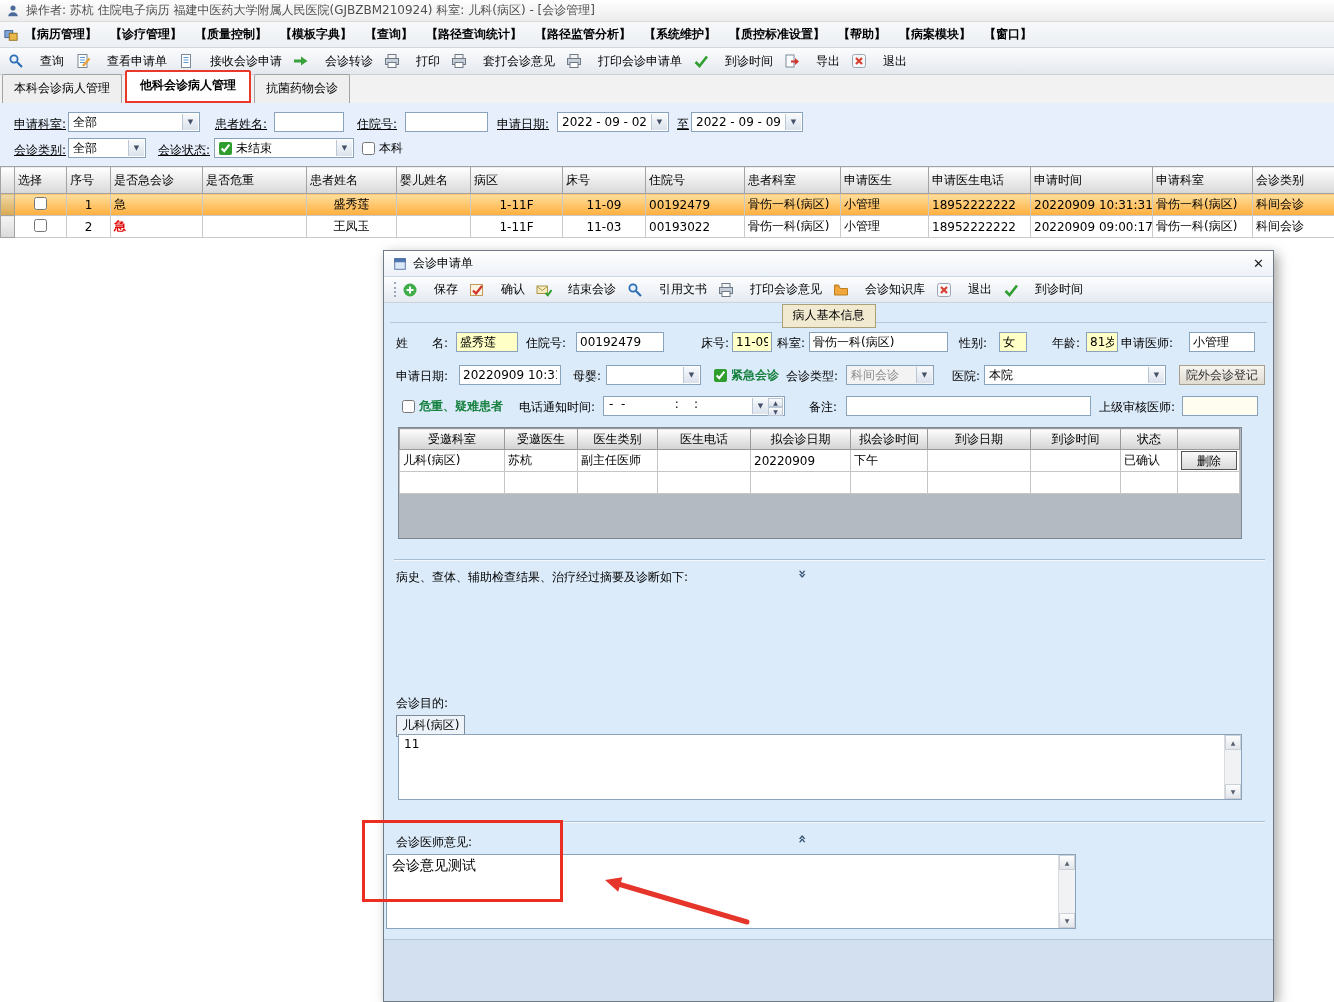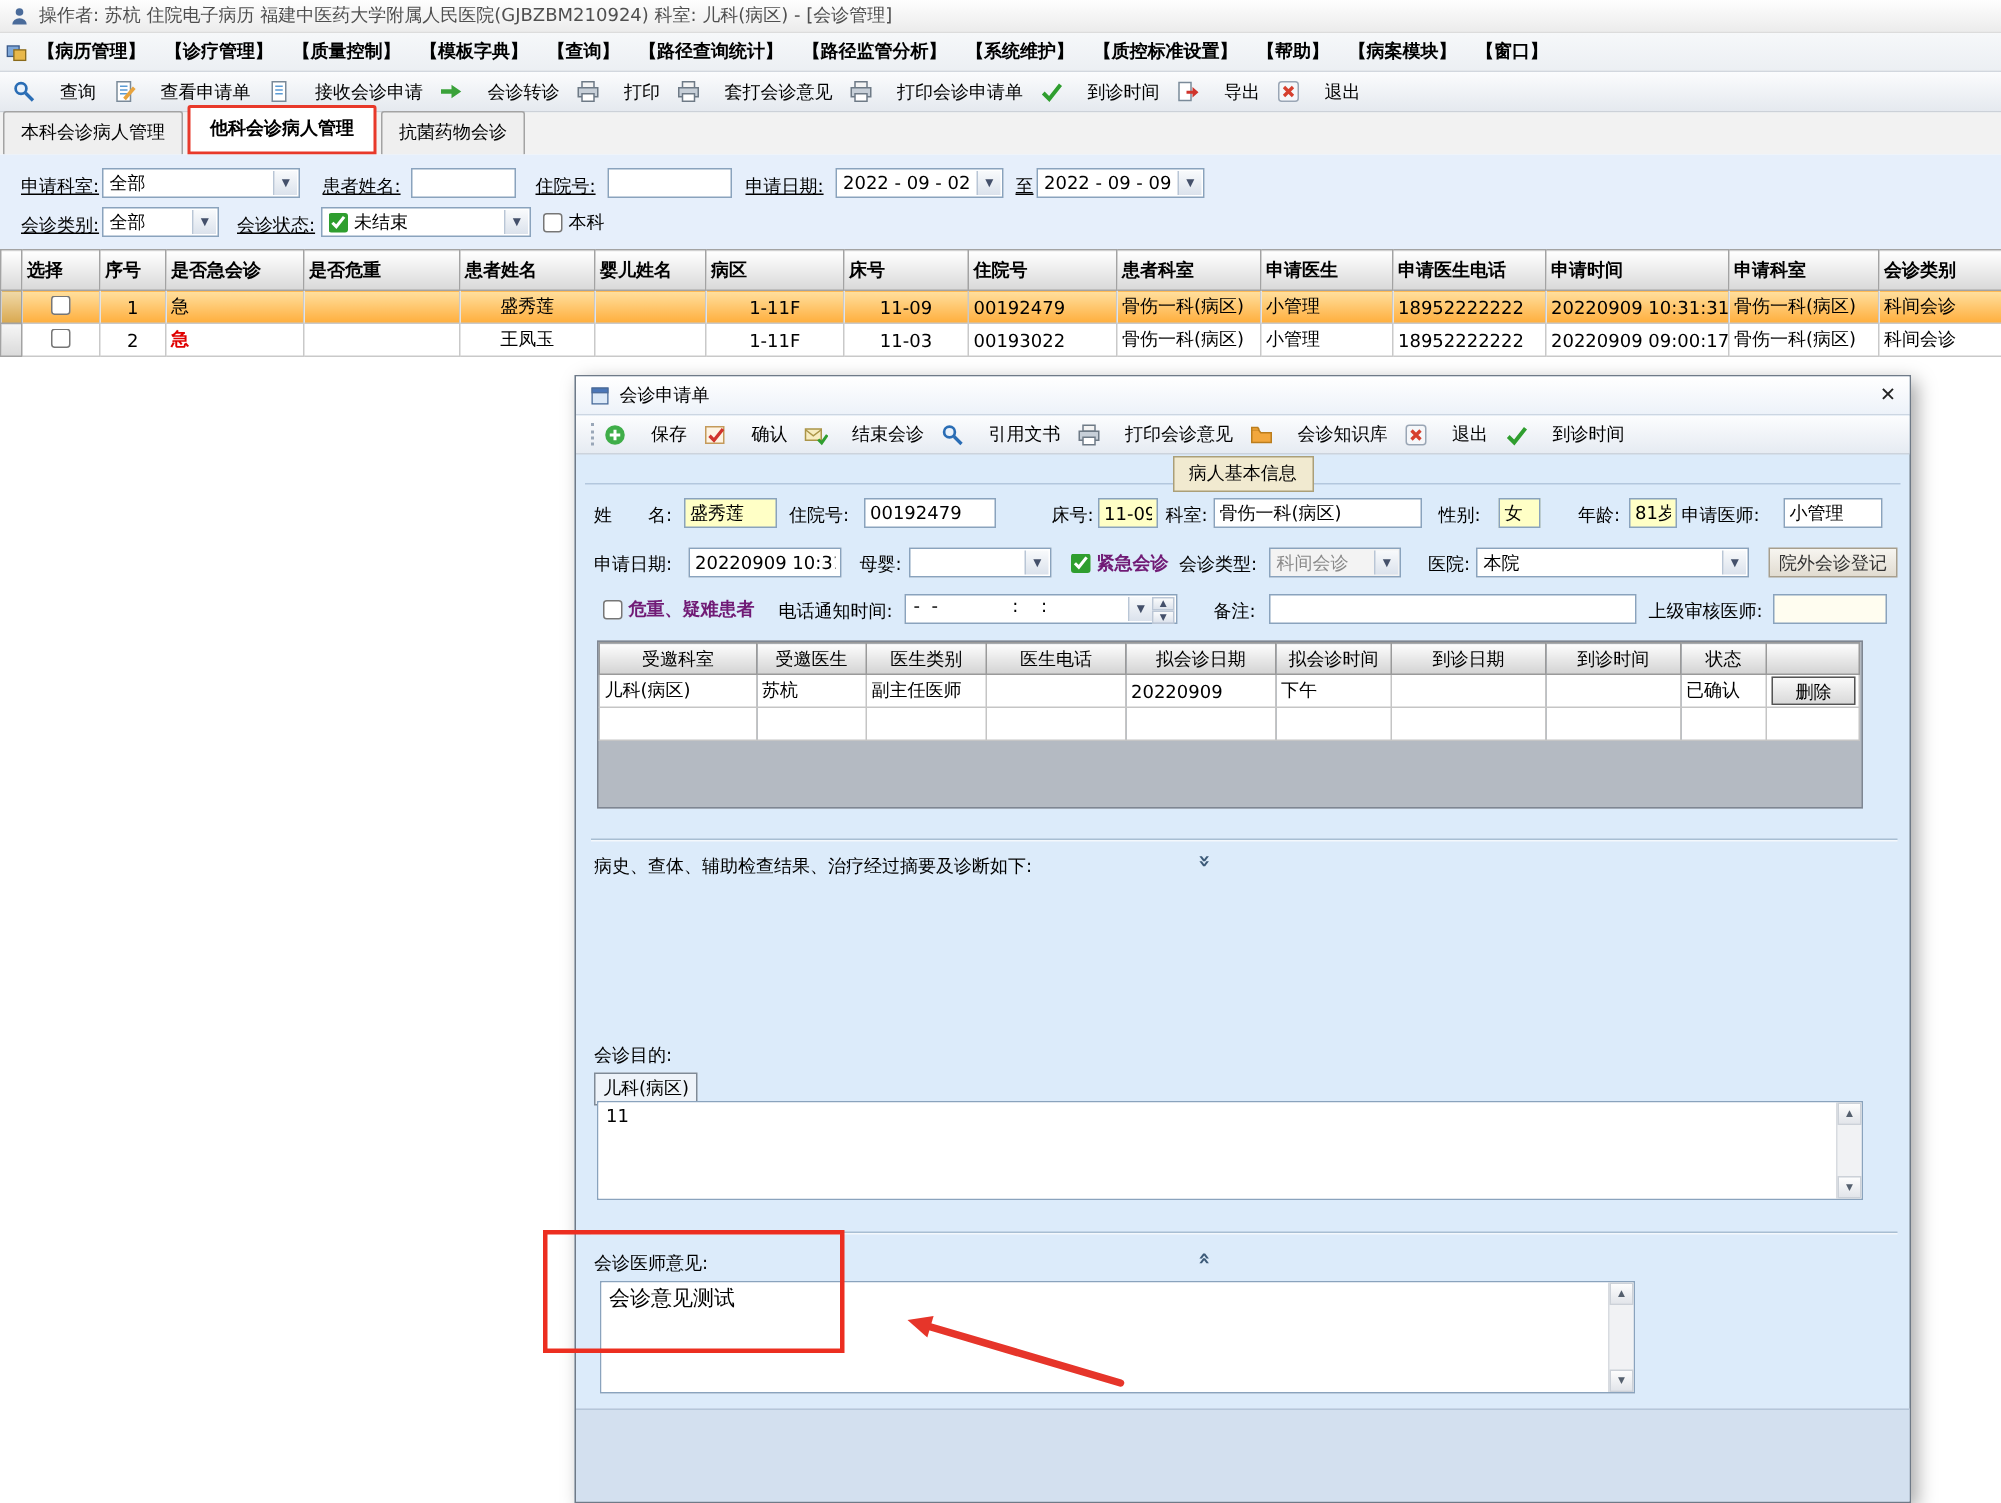--- a/index.html
+++ b/index.html
@@ -43,21 +43,21 @@
 .ddbtn { position:absolute; right:1px; top:1px; bottom:1px; width:16px;
   background:linear-gradient(#f8fafc,#dbe2ec); border-left:1px solid #b9c6d6;
   display:flex; align-items:center; justify-content:center; font-size:7px; color:#44506a; }
 .fcheck { position:absolute; display:flex; align-items:center; gap:4px; white-space:nowrap; }
 .cb { width:13px; height:13px; margin:0; accent-color:#2f9e2f; }
 
 
 .grid-area { position:absolute; left:0; top:166px; right:0; bottom:0; background:#fff; }
 table.grid { border-collapse:collapse; table-layout:fixed; width:1334px; }
 .grid th { height:27px; background:linear-gradient(#ffffff,#d8d8d8); border:1px solid #a3a3a3;
-  font-weight:bold; padding:0 3px; text-align:left; overflow:hidden; white-space:nowrap; font-size:12px; }
+  font-weight:normal; padding:0 3px; text-align:left; overflow:hidden; white-space:nowrap; font-size:12px; }
 .grid th.corner { width:14px; }
 .grid td { height:22px; border:1px solid #c9c9c9; padding:0 3px; overflow:hidden;
   white-space:nowrap; background:#fff; }
 .grid td.rowhdr { background:linear-gradient(#f5f5f5,#dadada); border-color:#a3a3a3; }
 .grid tr.sel td { background:linear-gradient(#ffdf9e,#ffae3c); }
 .grid tr.sel td.rowhdr { background:linear-gradient(#f0d9a8,#d9a84f); }
 .grid td.red { color:#e00000; font-weight:bold; }
 .c-center { text-align:center; }
 
 
@@ -72,21 +72,21 @@
   display:flex; align-items:center; gap:11px; padding:0 10px; }
 .grip { width:2px; height:15px; border-left:2px dotted #9aa7b8; margin-right:-5px; }
 .dlg-content { position:absolute; left:0; top:52px; right:0; bottom:0; }
 .content-line { position:absolute; left:6px; right:6px; top:19px; border-top:1px solid #b3c7dd; }
 .section-tab { position:absolute; top:1px; left:50%; transform:translateX(-50%);
   padding:2px 10px 3px; background:#f1ead0; border:1px solid #ab9f78; white-space:nowrap; }
 .flbl { position:absolute; white-space:nowrap;text-align:center; }
 .fin { position:absolute; height:20px; border:1px solid #8aa3bd; background:#fff;
   padding:0 3px; font:inherit; }
 .fin.yellow { background:#ffffc6; }
-.red-bold { color:#701a75; font-weight:bold; }
+.red-bold { color:#15803d; font-weight:bold; }
 .gray-combo { color:#8a8a8a; background:#f3f3f3; }
 .outside-btn { position:absolute; height:20px; background:linear-gradient(#f7f5f0,#e1dcd1);
   border:1px solid #a89f8d; color:#333; font:inherit; padding:0 6px; white-space:nowrap; }
 .phone-part { white-space:pre; }
 .spinbox { position:absolute; right:1px; top:1px; bottom:1px; width:15px; display:flex;
   flex-direction:column; }
 .spinbox i { flex:1; font-style:normal; font-size:6px; display:flex; align-items:center;
   justify-content:center; background:linear-gradient(#fafbfc,#dde3ec); border:1px solid #bcc7d6; color:#44506a; }
 
 .invite-wrap { position:absolute; background:#b4bac2; border:1px solid #7e8692; overflow:hidden; }
@@ -590,21 +590,21 @@
         <textarea class="ta" style="">11</textarea>
         <div class="vscroll">
           <span class="sarr top">▲</span>
           <span class="sarr bottom">▼</span>
         </div>
       </div>
 
       <div class="groove" style="left:10px;top:518px;width:871px"></div>
       <span class="flbl" style="left:12px;top:531px">会诊医师意见:</span>
       <span class="chev" style="left:414px;top:529px">«</span>
-      <div class="ta-wrap" style="left:16px;top:551px;width:690px;height:75px">
+      <div class="ta-wrap" style="left:2px;top:551px;width:690px;height:75px">
         <textarea class="ta big" style="">会诊意见测试</textarea>
         <div class="vscroll">
           <span class="sarr top">▲</span>
           <span class="sarr bottom">▼</span>
         </div>
       </div>
 
       <div class="dlg-bottom"></div>
     </div>
   </div>

